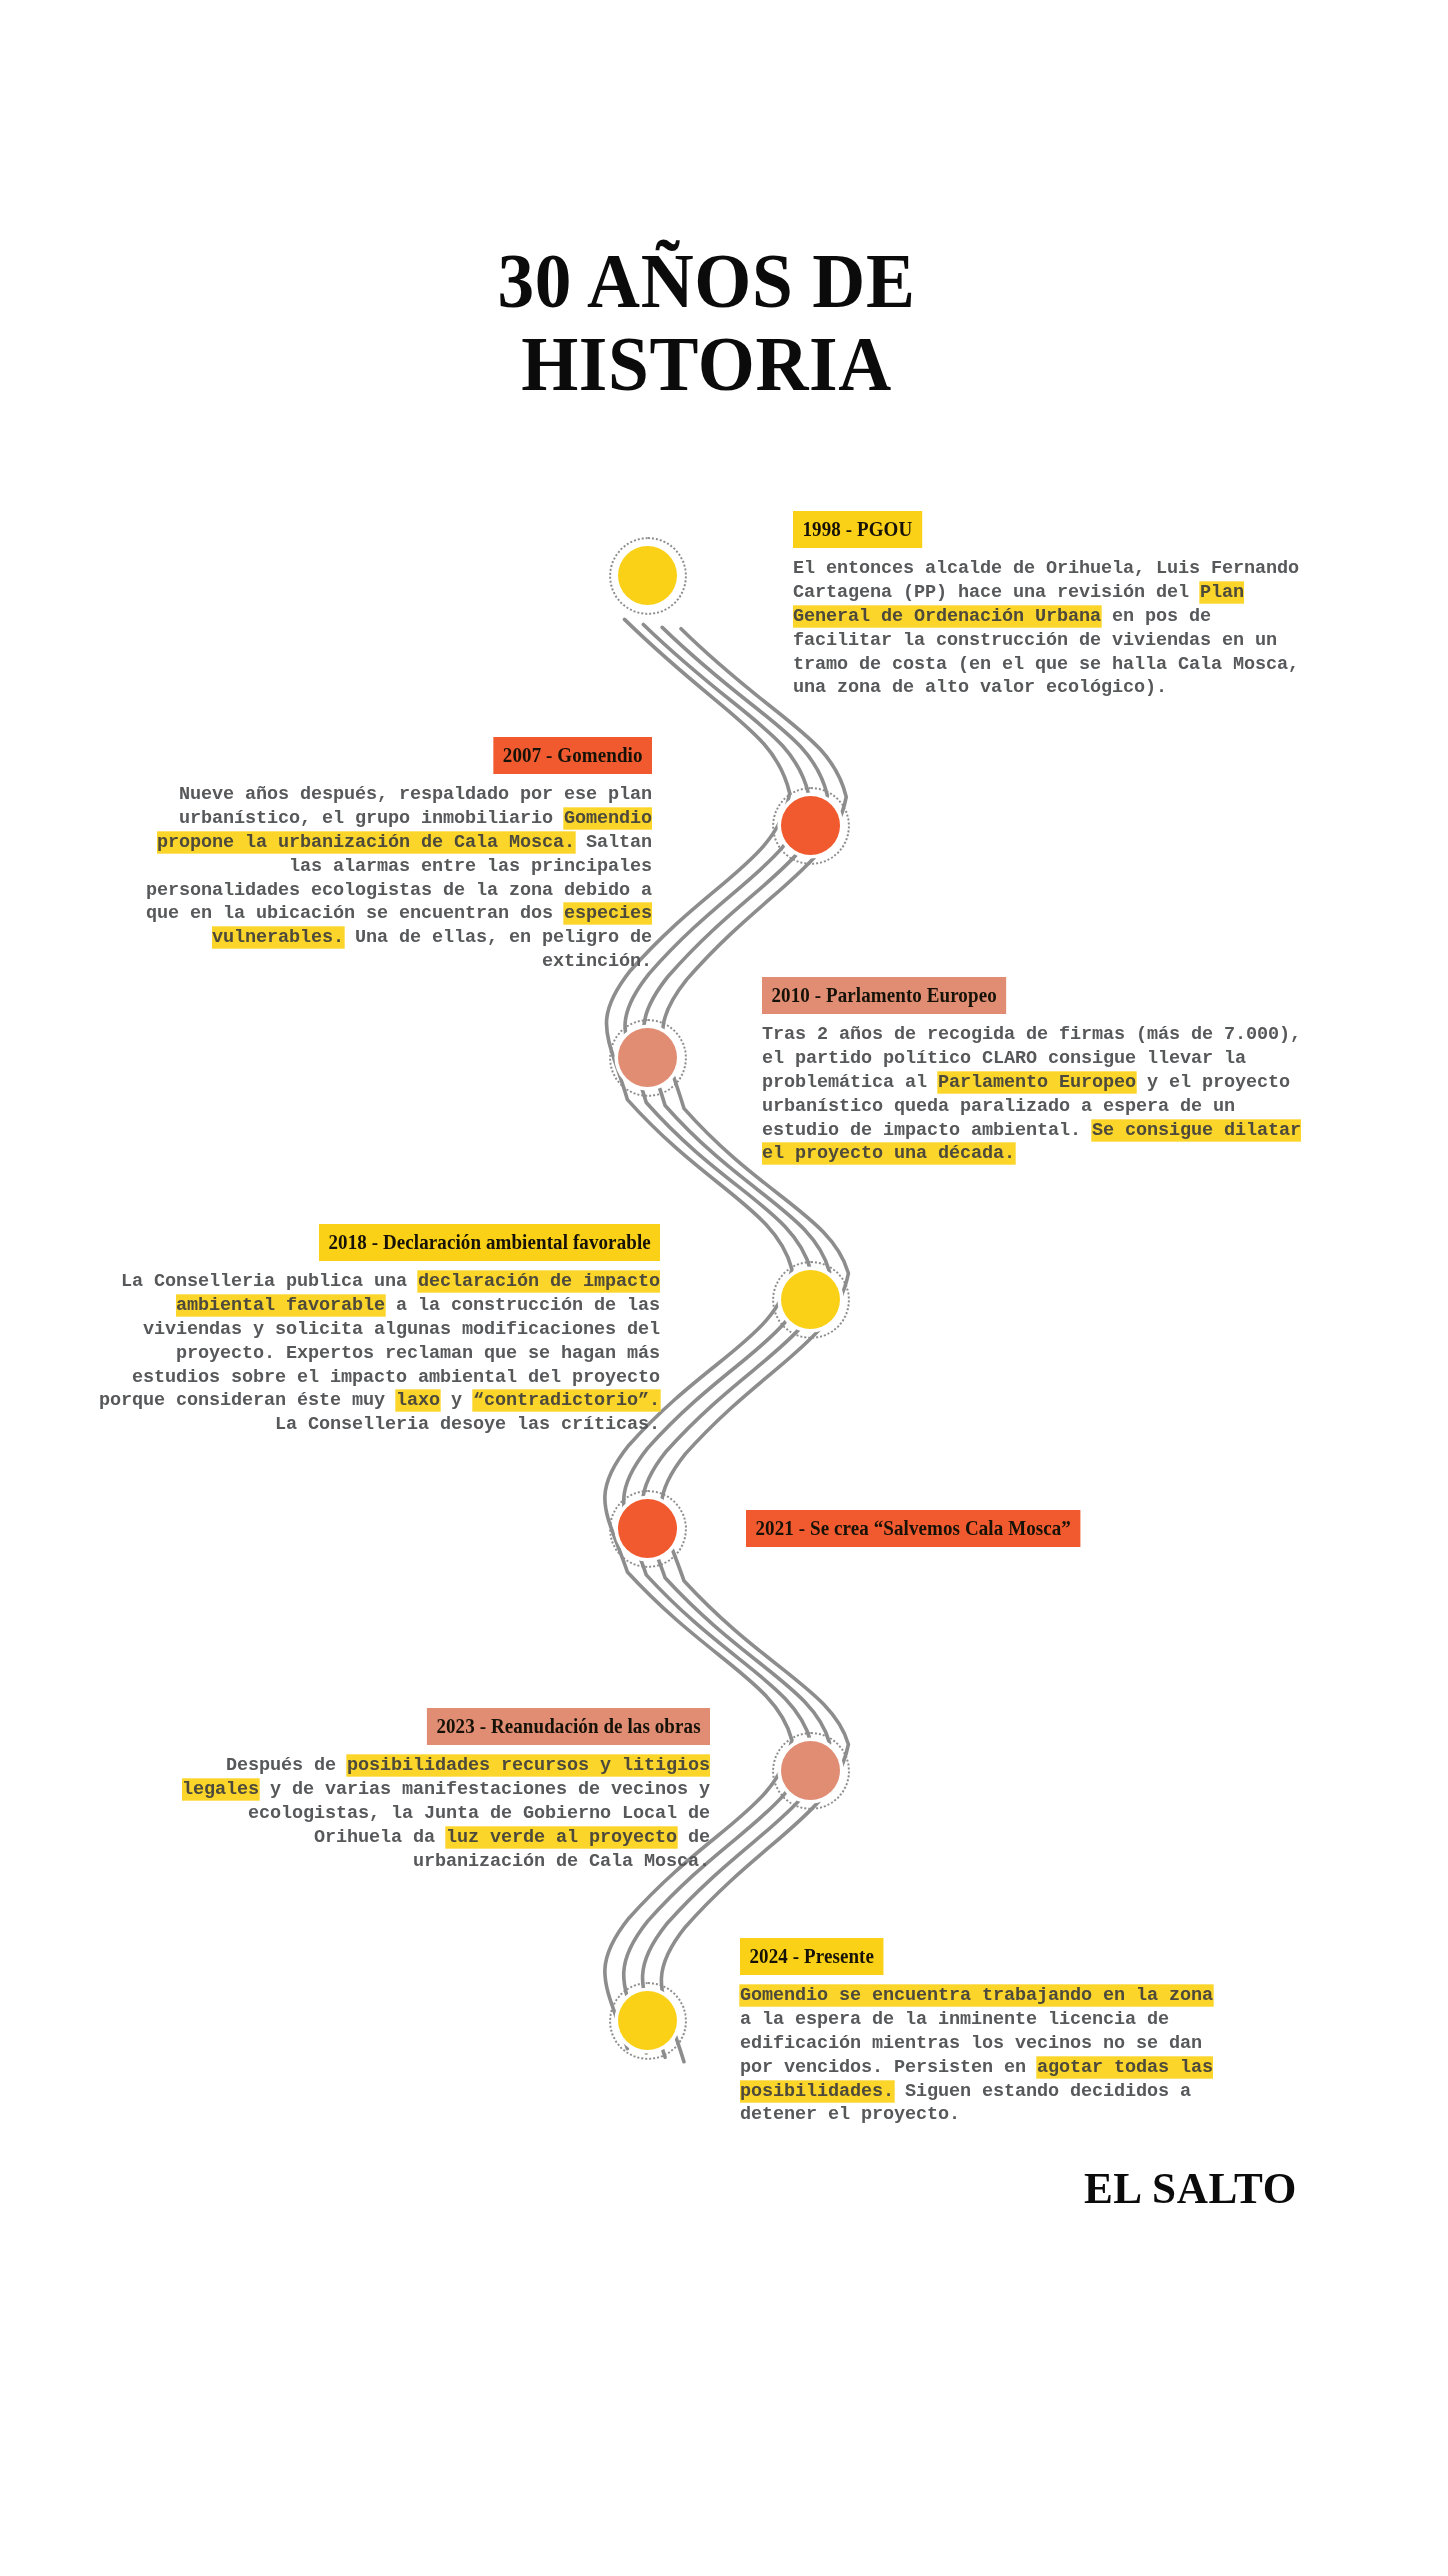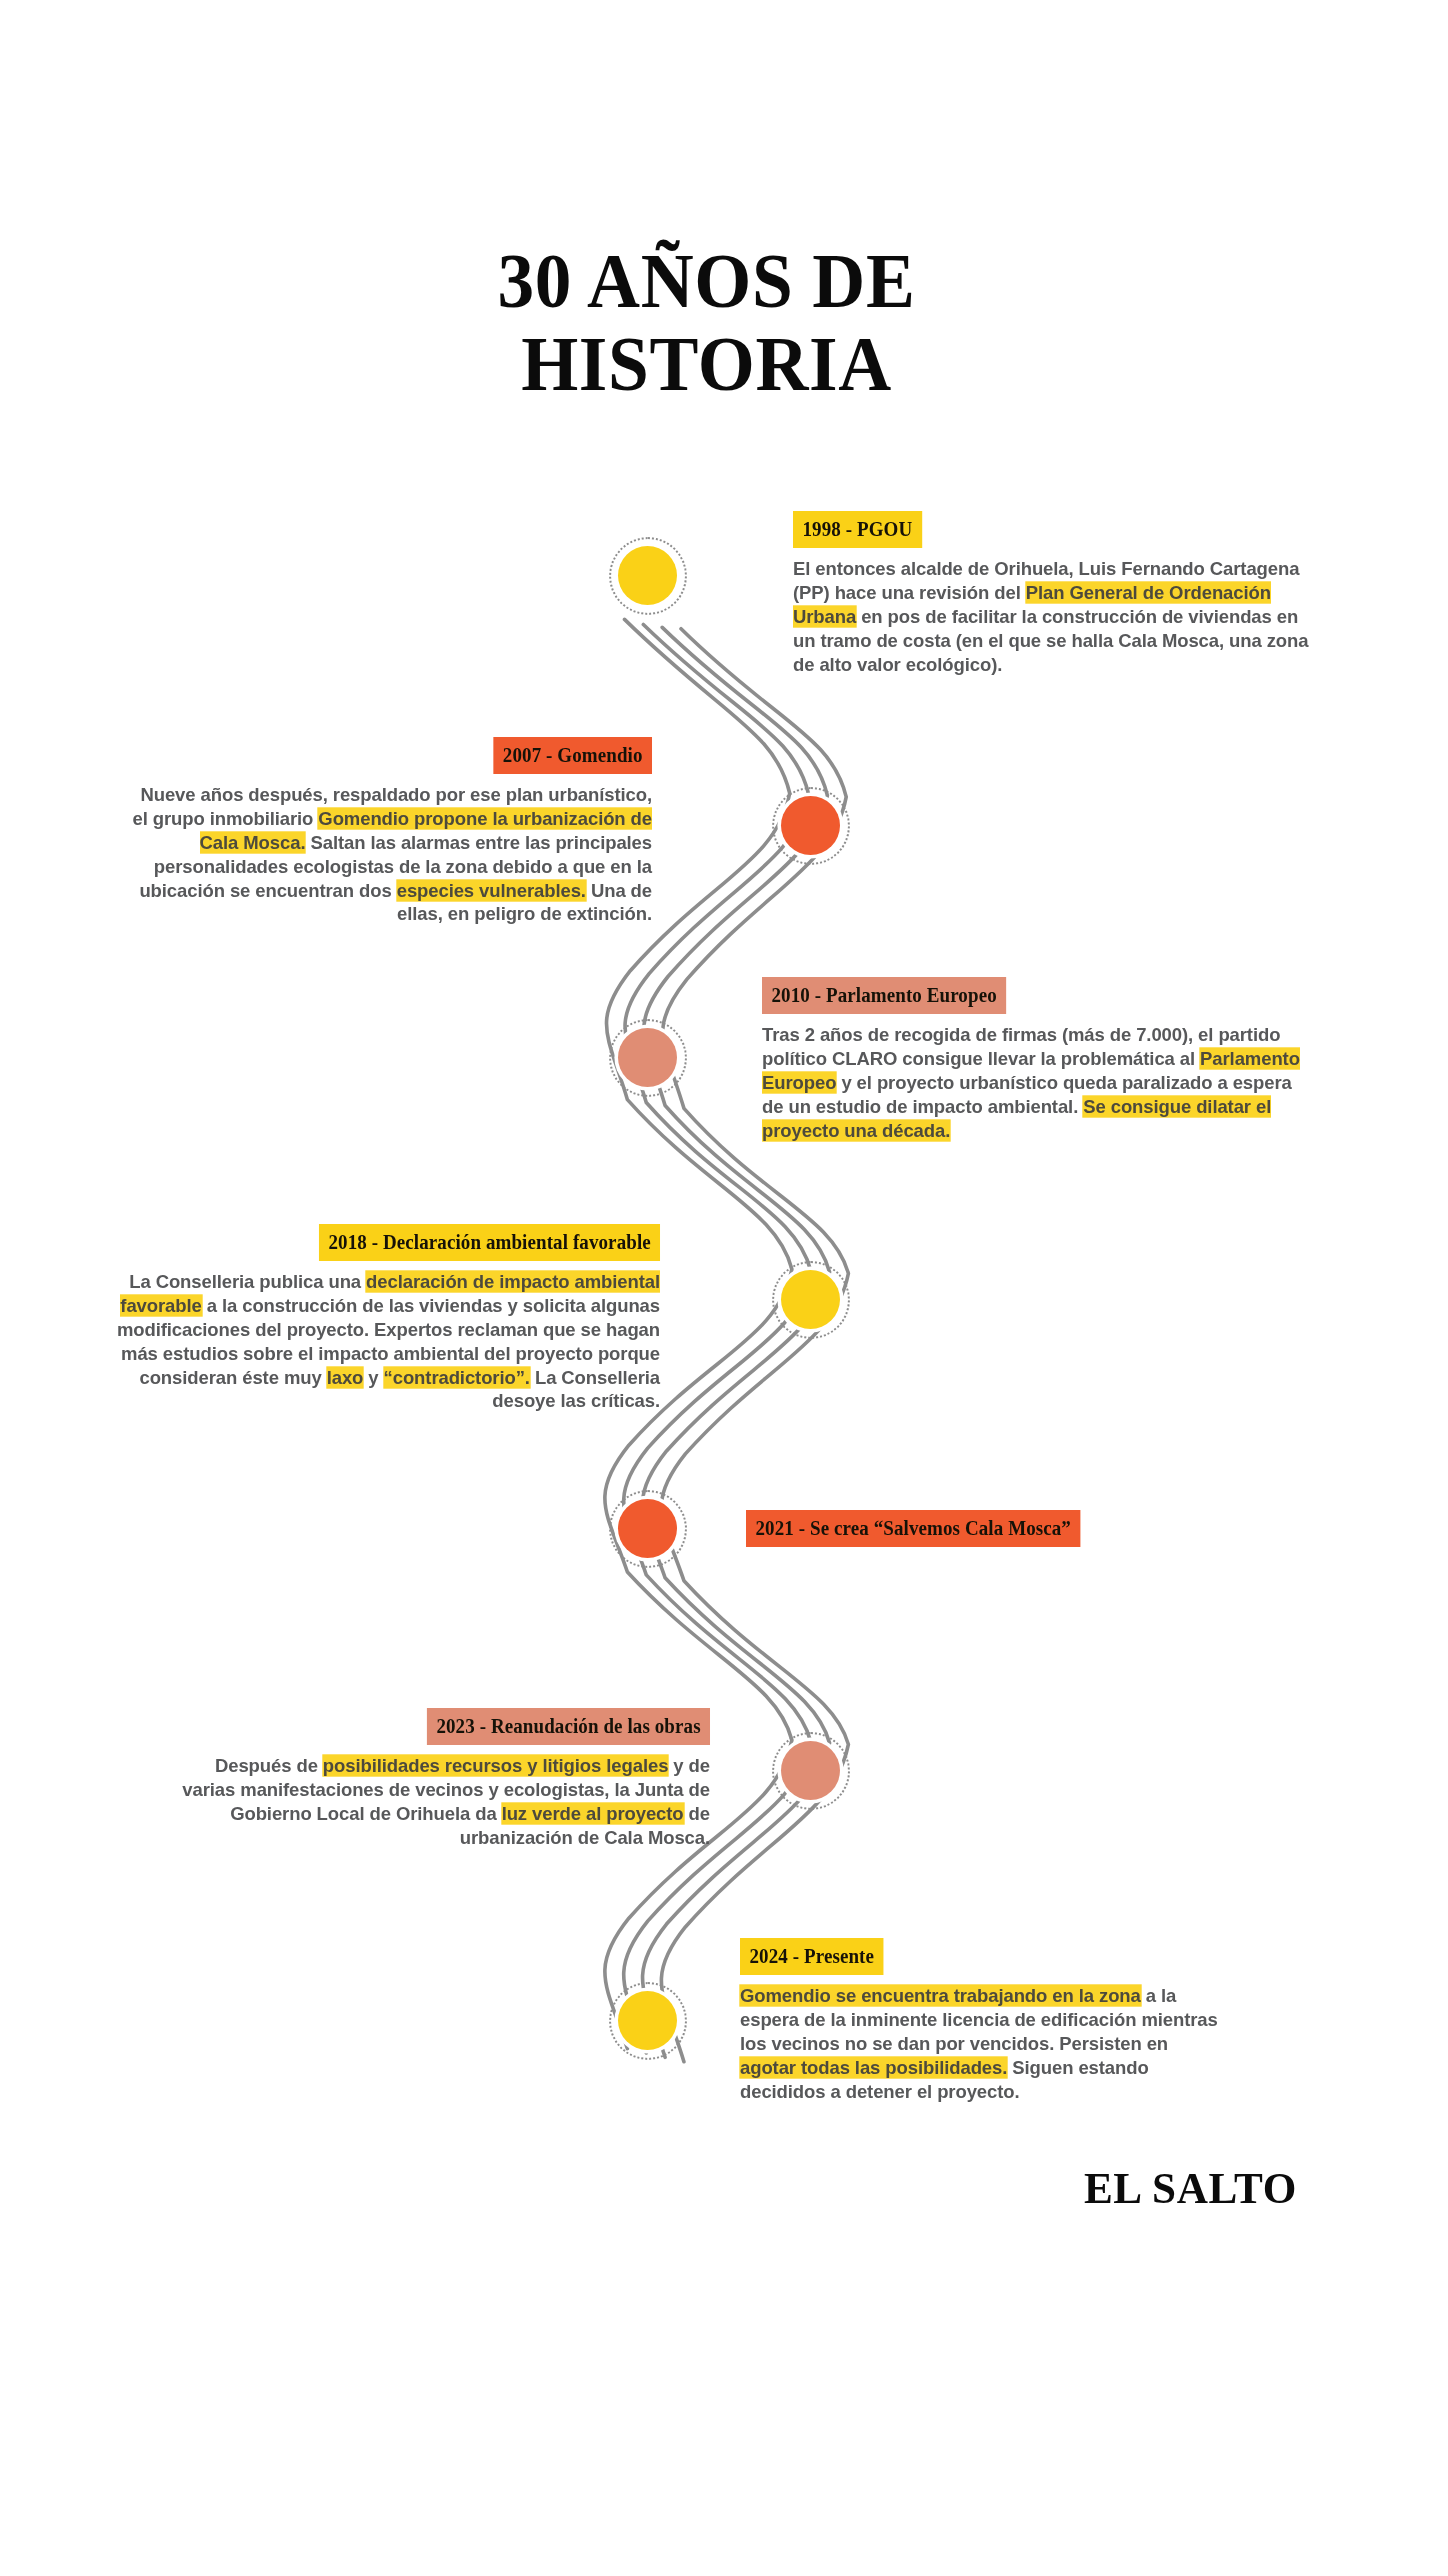--- a/index.html
+++ b/index.html
@@ -89,21 +89,21 @@
     color: #161208;
     padding: 8px 10px 9.4px 10px;
     letter-spacing: 0.1px;
     transform: scaleX(0.95);
     transform-origin: left center;
     white-space: nowrap;
   }
   .entry.left .badge { transform-origin: right center; }
 
   .body-text {
-    font-family: Liberation Sans, sans-serif;
+    font-family: Liberation Mono, monospace;
     font-weight: 700;
     font-size: 18.5px;
     line-height: 1.29;
     color: #57585a;
     margin-top: 8.7px;
     letter-spacing: -0.1px;
   }
   .body-text .hl {
     background: #fbd52a;
     box-shadow: 0 0 0 0.7px #fbd52a;

